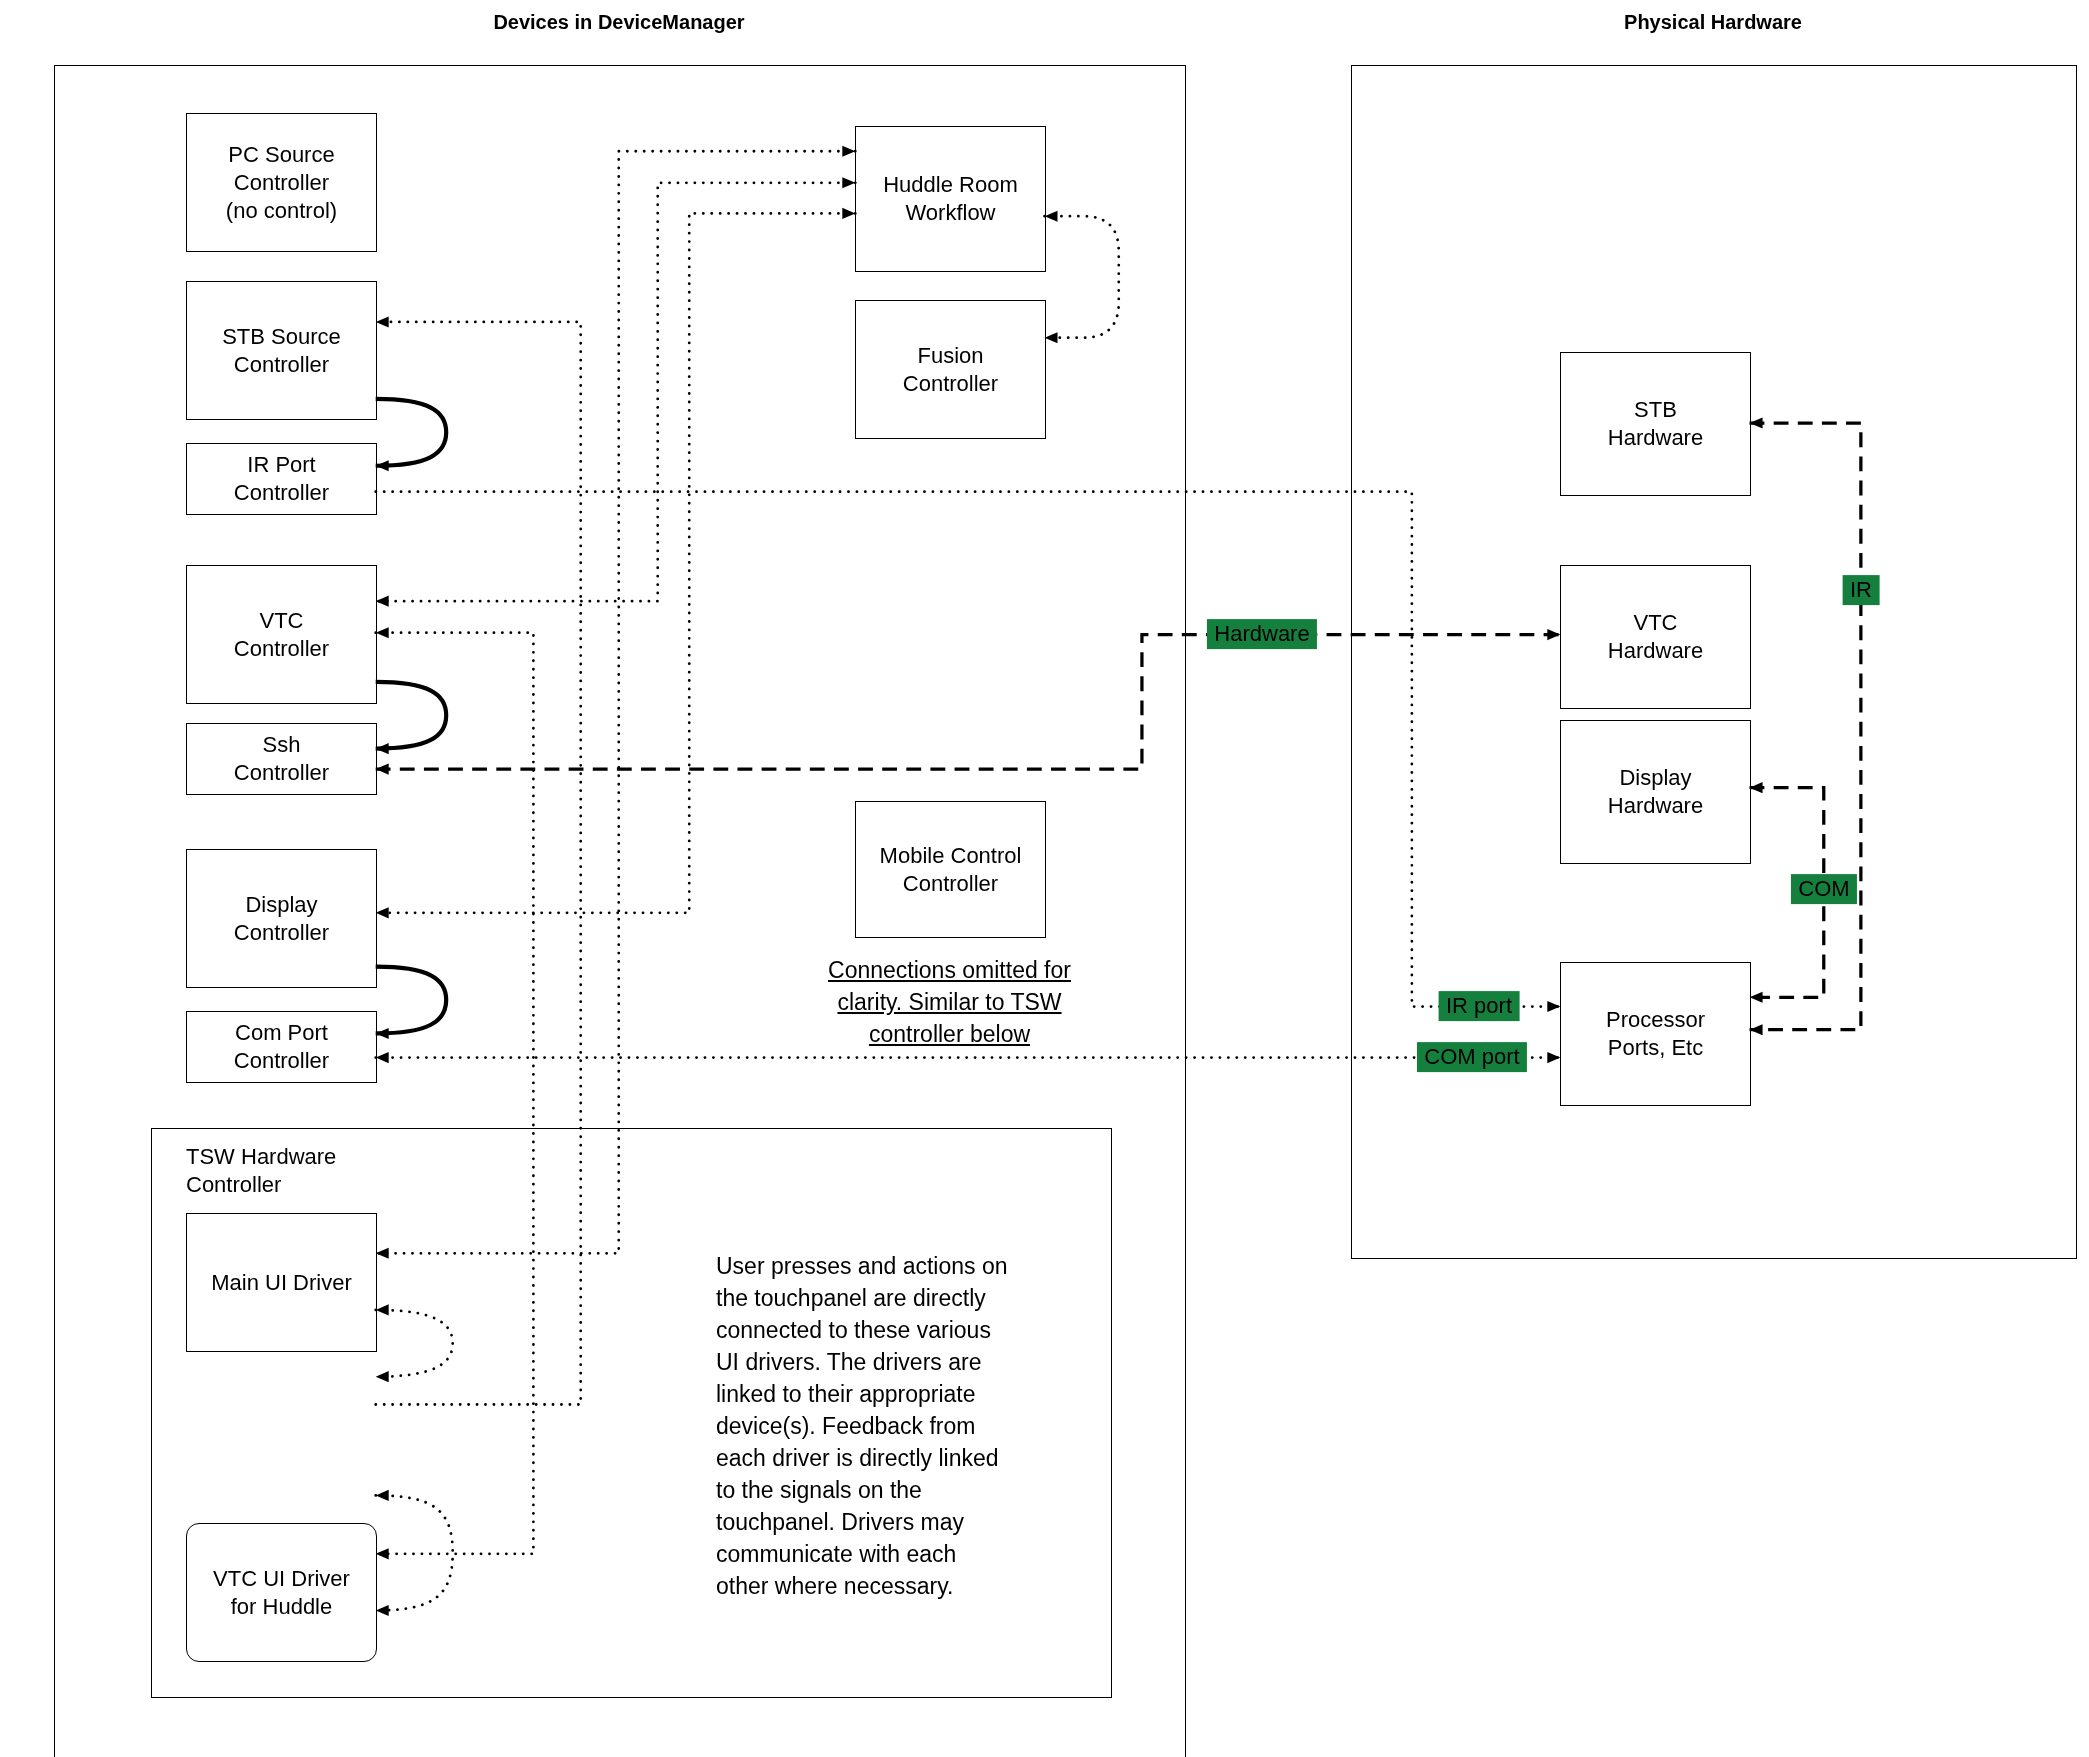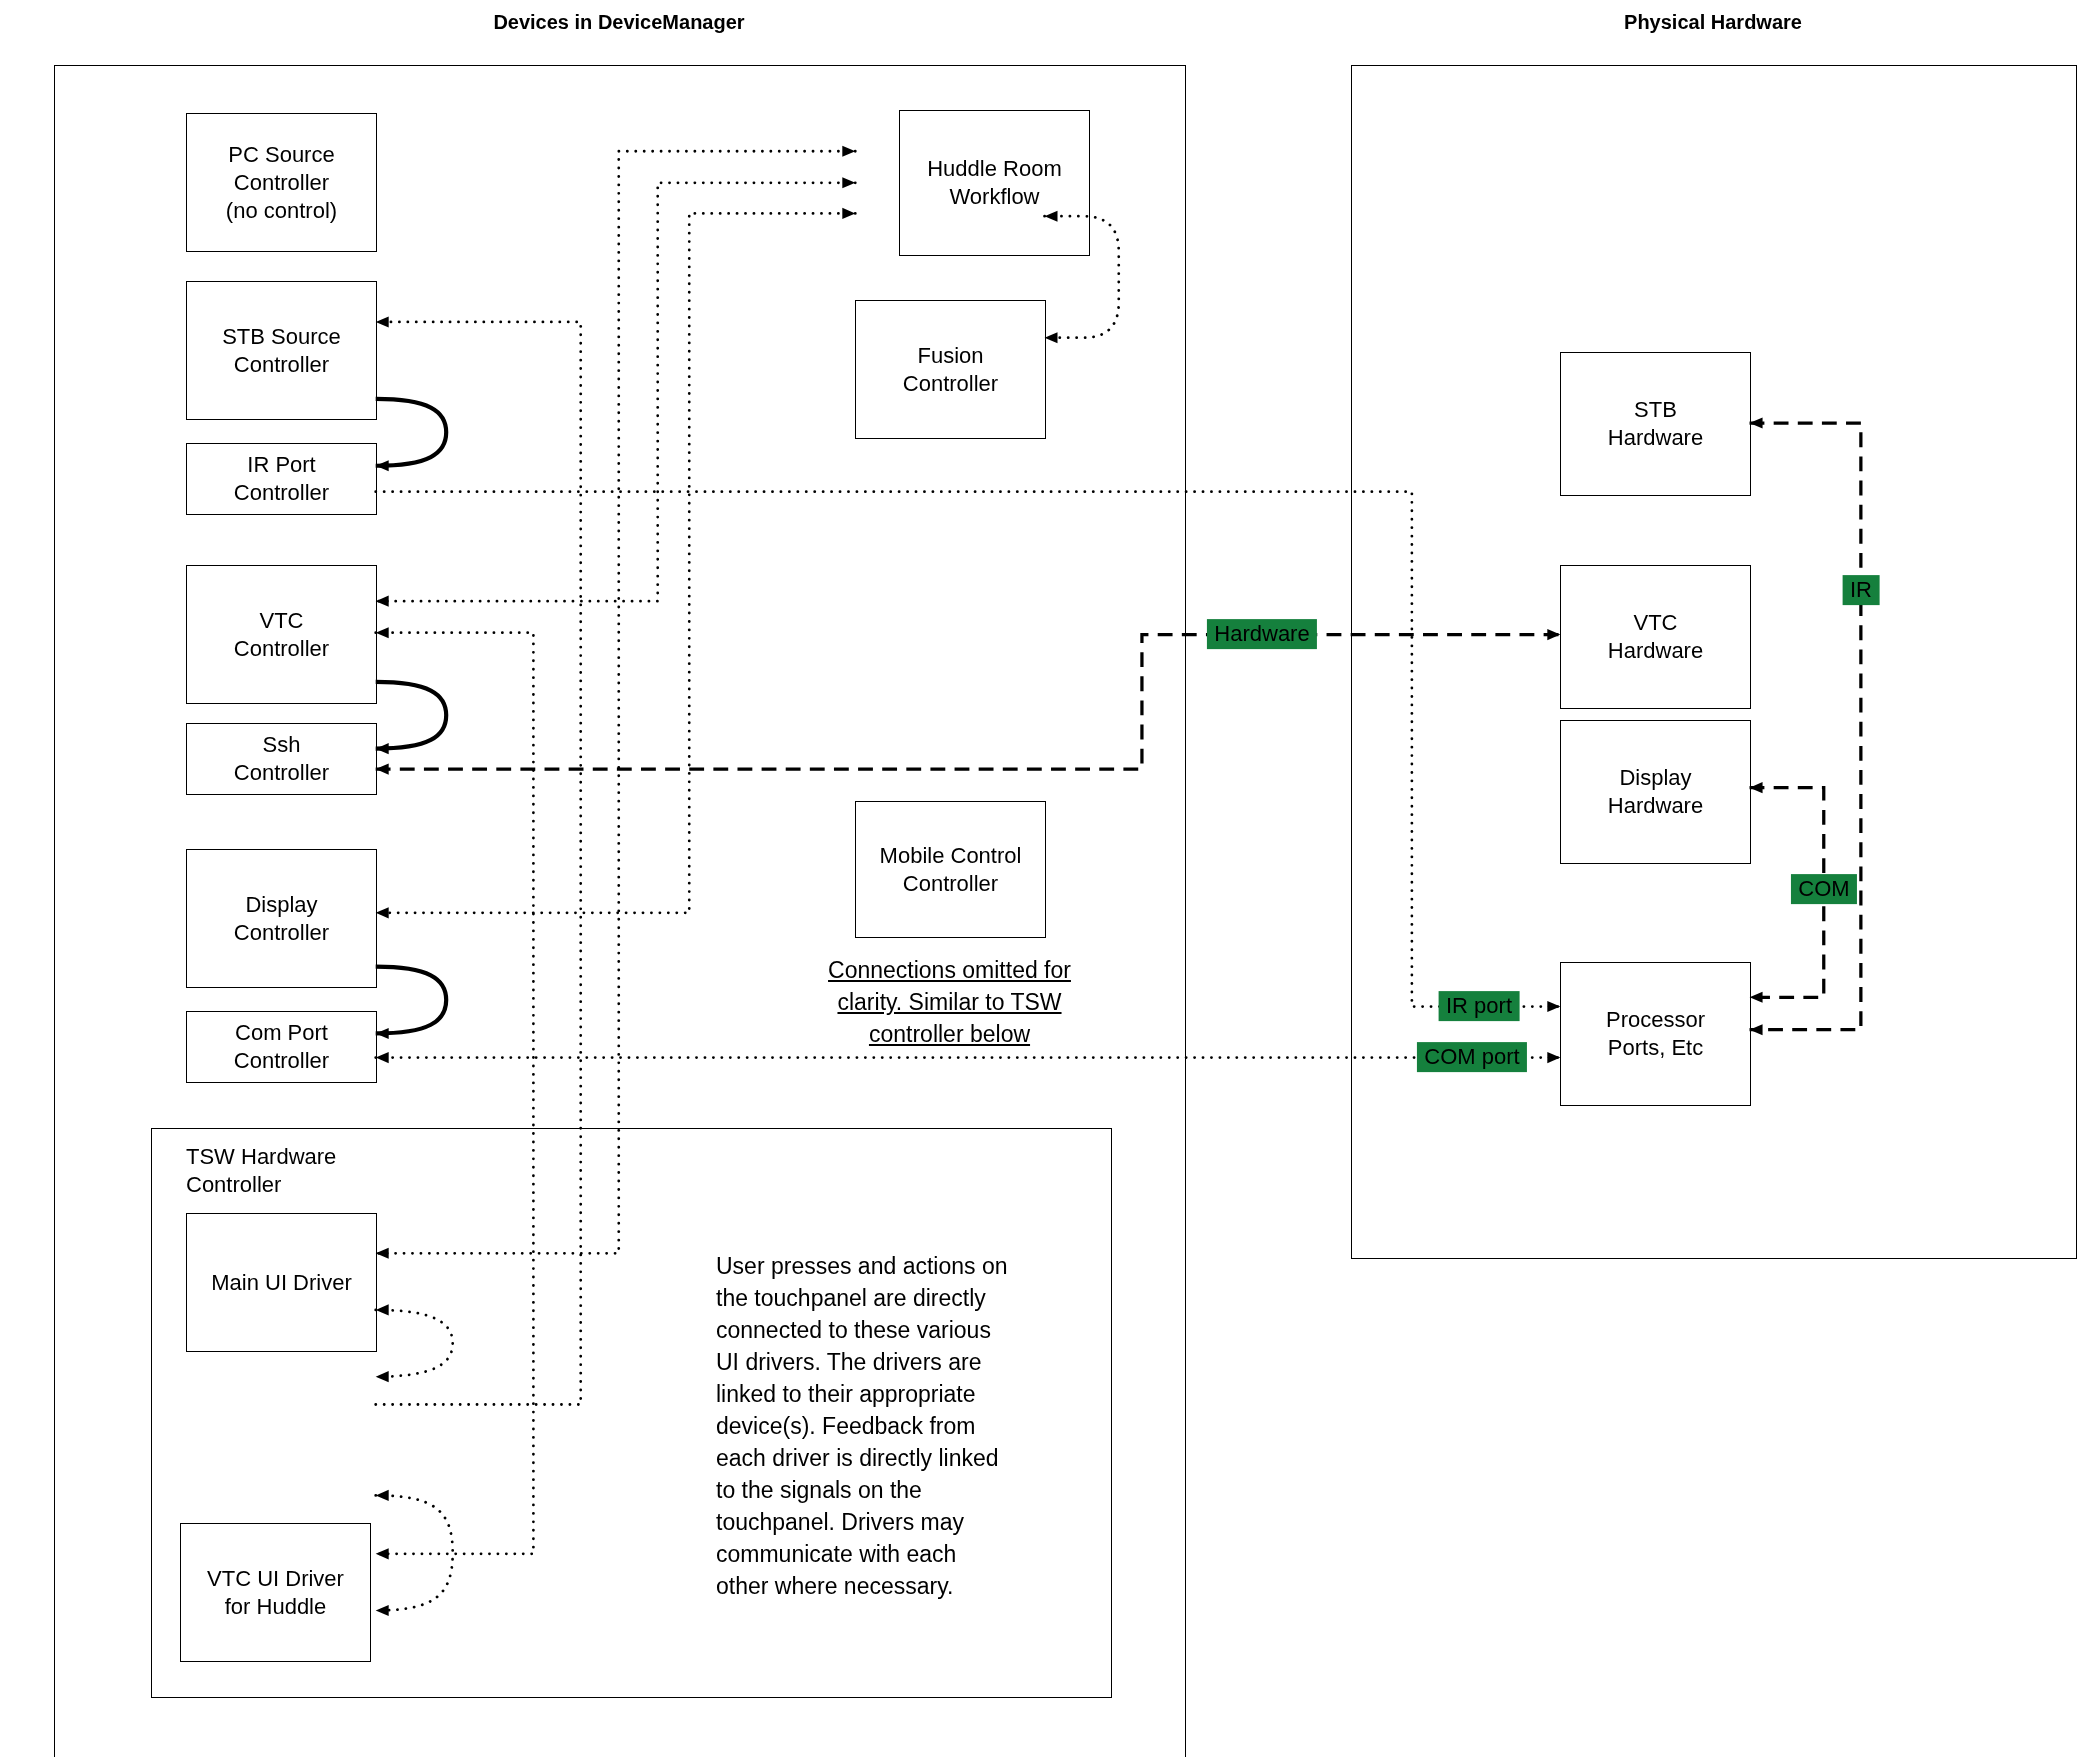--- a/index.html
+++ b/index.html
@@ -112,41 +112,41 @@
 Controller</span>
   </div>
   <div class="box" style="left:186px;top:849px;width:189px;height:137px;">
     <span class="box-label">Display
 Controller</span>
   </div>
   <div class="box" style="left:186px;top:1011px;width:189px;height:70px;">
     <span class="box-label">Com Port
 Controller</span>
   </div>
-  <div class="box" style="left:855px;top:110px;width:189px;height:144px;margin-left:44px;">
+  <div class="box" style="left:855px;top:126px;width:189px;height:144px;">
     <span class="box-label">Huddle Room
 Workflow</span>
   </div>
   <div class="box" style="left:855px;top:300px;width:189px;height:137px;">
     <span class="box-label">Fusion
 Controller</span>
   </div>
   <div class="box" style="left:855px;top:801px;width:189px;height:135px;">
     <span class="box-label">Mobile Control
 Controller</span>
   </div>
 
   <div class="free-text" style="left:764px;top:954px;width:371px;text-align:center;line-height:32px;text-decoration:underline;">Connections omitted for
 clarity. Similar to TSW
 controller below</div>
 
   <div class="box" style="left:186px;top:1213px;width:189px;height:137px;">
     <span class="box-label">Main UI Driver</span>
   </div>
-  <div class="box" style="left:180px;top:1523px;width:189px;height:137px;">
+  <div class="box" style="left:186px;top:1523px;width:189px;height:137px;border-radius:13px;">
     <span class="box-label">VTC UI Driver
 for Huddle</span>
   </div>
 
   <div class="free-text" style="left:716px;top:1250px;width:390px;text-align:left;">User presses and actions on
 the touchpanel are directly
 connected to these various
 UI drivers.  The drivers are
 linked to their appropriate
 device(s). Feedback from

